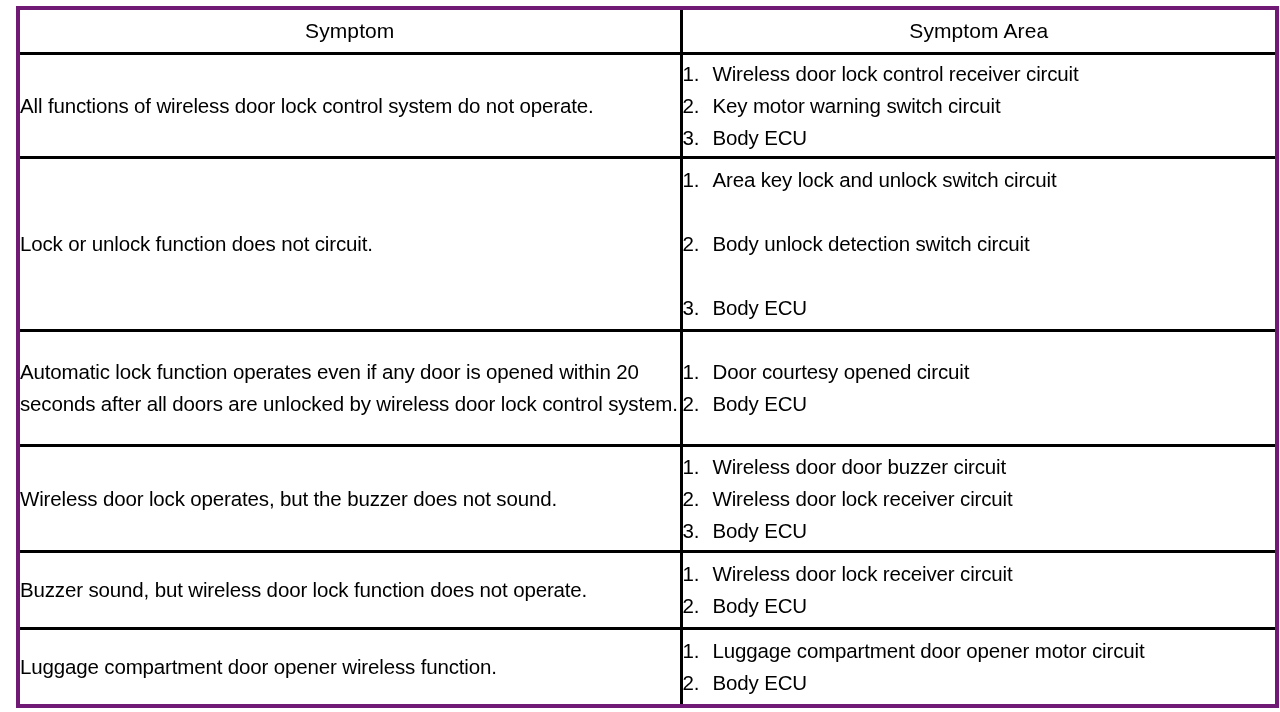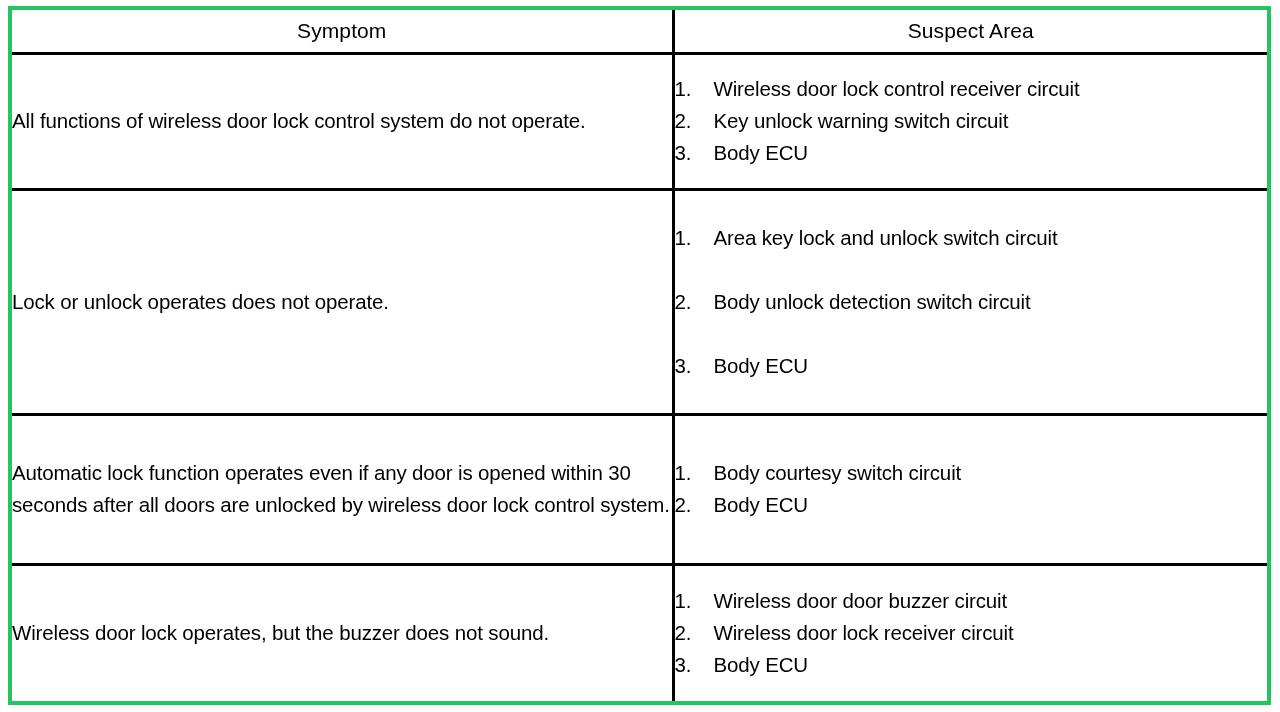--- a/index.html
+++ b/index.html
@@ -18,28 +18,28 @@
   #page {
     position: relative;
     width: 1280px;
     height: 712px;
     background: #ffffff;
   }
 
   
   .symptom-table {
     position: absolute;
-    left: 8px;
+    left: 16px;
     top: 6px;
     width: 1263px;
     height: 699px;
     border-collapse: collapse;
     table-layout: fixed;
     background: #fde047;
-    border: 4px solid #22c55e;
+    border: 4px solid #701a75;
   }
 
   .symptom-table col.c-symptom { width: 663px; }
   .symptom-table col.c-suspect { width: 596px; }
 
   .symptom-table td,
   .symptom-table th {
     border: 3px solid #000000;
     padding: 0;
     vertical-align: middle;
@@ -88,21 +88,20 @@
     line-height: 32px;
     letter-spacing: -0.15px;
   }
   .suspect-num {
     flex: 0 0 auto;
     width: 30px;
     text-align: left;
   }
   .suspect-label {
     flex: 1 1 auto;
-    margin-left: 9px;
   }
 
   
   tr.row-r0 td { height: 101px; }
   tr.row-r1 td { height: 170px; }
   tr.row-r2 td { height: 112px; }
   tr.row-r3 td { height: 103px; }
   tr.row-r4 td { height: 74px; }
   tr.row-r5 td { height: 74px; }
 
@@ -122,52 +121,52 @@
       <col class="c-symptom">
       <col class="c-suspect">
     </colgroup>
 
     <thead>
       <tr>
         <th>
           <span class="hdr-text">Symptom</span>
         </th>
         <th>
-          <span class="hdr-text">Suspect Area</span>
+          <span class="hdr-text">Symptom Area</span>
         </th>
       </tr>
     </thead>
 
     <tbody>
 
       <tr class="row-r0">
         <td class="symptom-cell">
           <span class="symptom-text">All functions of wireless door lock control system do not operate.</span>
         </td>
         <td class="suspect-cell">
           <ul class="suspect-list suspect-block">
             <li class="suspect-item">
               <span class="suspect-num">1.</span>
               <span class="suspect-label">Wireless door lock control receiver circuit</span>
             </li>
             <li class="suspect-item">
               <span class="suspect-num">2.</span>
-              <span class="suspect-label">Key unlock warning switch circuit</span>
+              <span class="suspect-label">Key motor warning switch circuit</span>
             </li>
             <li class="suspect-item">
               <span class="suspect-num">3.</span>
               <span class="suspect-label">Body ECU</span>
             </li>
           </ul>
         </td>
       </tr>
 
       <tr class="row-r1">
         <td class="symptom-cell">
-          <span class="symptom-text">Lock or unlock operates does not operate.</span>
+          <span class="symptom-text">Lock or unlock function does not circuit.</span>
         </td>
         <td class="suspect-cell">
           <ul class="suspect-list spacing-wide suspect-block">
             <li class="suspect-item">
               <span class="suspect-num">1.</span>
               <span class="suspect-label">Area key lock and unlock switch circuit</span>
             </li>
             <li class="suspect-item">
               <span class="suspect-num">2.</span>
               <span class="suspect-label">Body unlock detection switch circuit</span>
@@ -175,27 +174,27 @@
             <li class="suspect-item">
               <span class="suspect-num">3.</span>
               <span class="suspect-label">Body ECU</span>
             </li>
           </ul>
         </td>
       </tr>
 
       <tr class="row-r2">
         <td class="symptom-cell">
-          <span class="symptom-text">Automatic lock function operates even if any door is opened within 30 seconds after all doors are unlocked by wireless door lock control system.</span>
-        </td>
-        <td class="suspect-cell">
-          <ul class="suspect-list suspect-block">
-            <li class="suspect-item">
-              <span class="suspect-num">1.</span>
-              <span class="suspect-label">Body courtesy switch circuit</span>
+          <span class="symptom-text">Automatic lock function operates even if any door is opened within 20 seconds after all doors are unlocked by wireless door lock control system.</span>
+        </td>
+        <td class="suspect-cell">
+          <ul class="suspect-list suspect-block">
+            <li class="suspect-item">
+              <span class="suspect-num">1.</span>
+              <span class="suspect-label">Door courtesy opened circuit</span>
             </li>
             <li class="suspect-item">
               <span class="suspect-num">2.</span>
               <span class="suspect-label">Body ECU</span>
             </li>
           </ul>
         </td>
       </tr>
 
       <tr class="row-r3">
@@ -213,18 +212,52 @@
               <span class="suspect-label">Wireless door lock receiver circuit</span>
             </li>
             <li class="suspect-item">
               <span class="suspect-num">3.</span>
               <span class="suspect-label">Body ECU</span>
             </li>
           </ul>
         </td>
       </tr>
 
-
+      <tr class="row-r4">
+        <td class="symptom-cell">
+          <span class="symptom-text">Buzzer sound, but wireless door lock function does not operate.</span>
+        </td>
+        <td class="suspect-cell">
+          <ul class="suspect-list suspect-block">
+            <li class="suspect-item">
+              <span class="suspect-num">1.</span>
+              <span class="suspect-label">Wireless door lock receiver circuit</span>
+            </li>
+            <li class="suspect-item">
+              <span class="suspect-num">2.</span>
+              <span class="suspect-label">Body ECU</span>
+            </li>
+          </ul>
+        </td>
+      </tr>
+
+      <tr class="row-r5">
+        <td class="symptom-cell">
+          <span class="symptom-text">Luggage compartment door opener wireless function.</span>
+        </td>
+        <td class="suspect-cell">
+          <ul class="suspect-list suspect-block">
+            <li class="suspect-item">
+              <span class="suspect-num">1.</span>
+              <span class="suspect-label">Luggage compartment door opener motor circuit</span>
+            </li>
+            <li class="suspect-item">
+              <span class="suspect-num">2.</span>
+              <span class="suspect-label">Body ECU</span>
+            </li>
+          </ul>
+        </td>
+      </tr>
 
     </tbody>
   </table>
 
 </div>
 
 </body></html>

